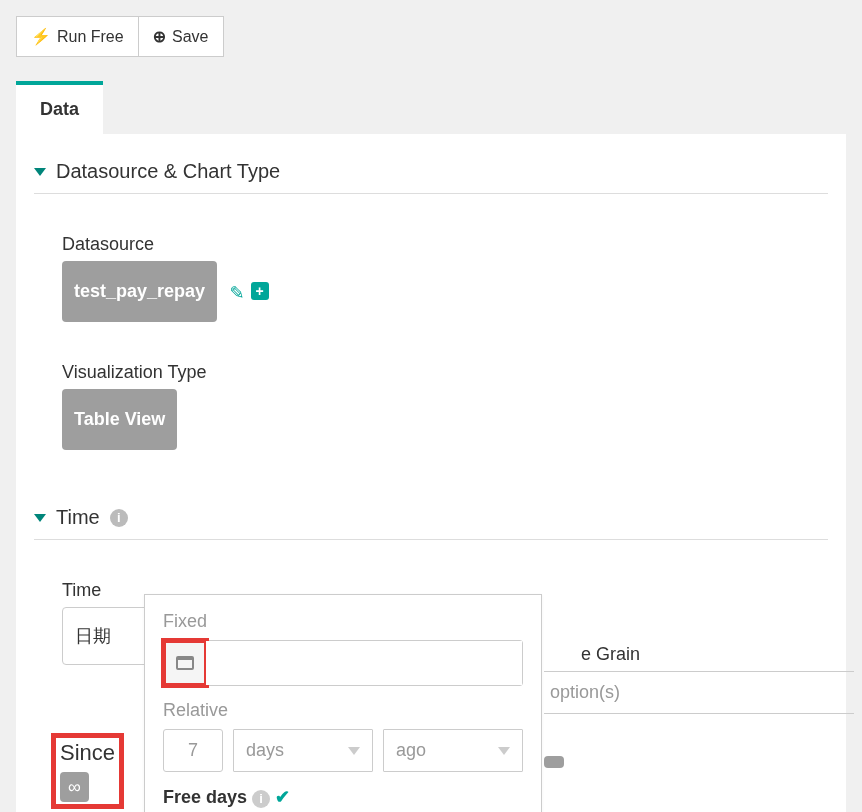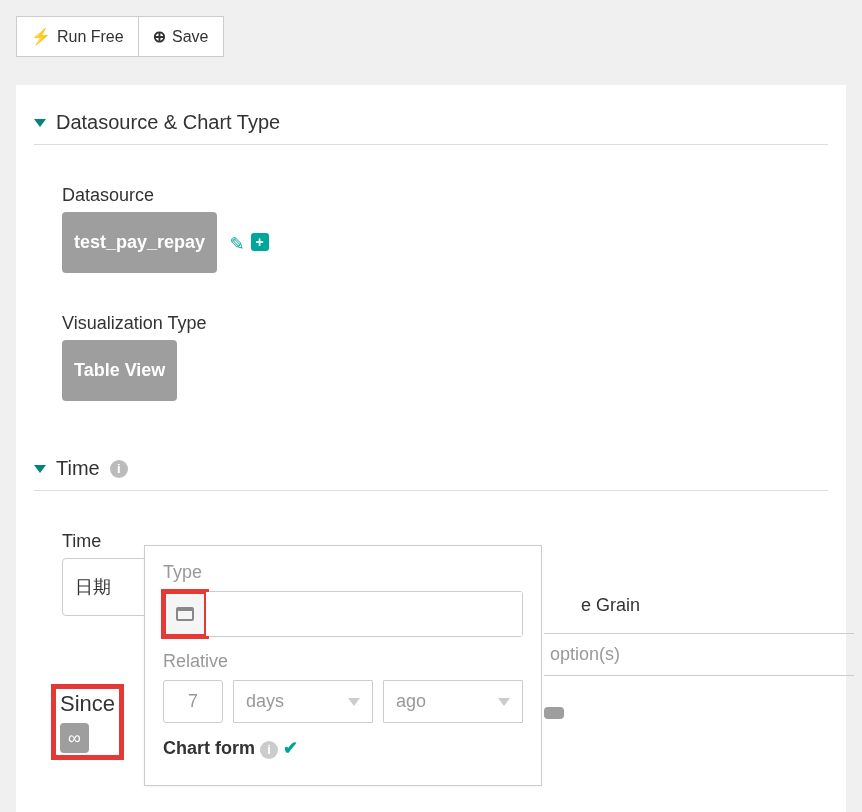--- a/index.html
+++ b/index.html
@@ -37,38 +37,43 @@
   .rel-sel { flex:1; border:1px solid #ccc; border-radius:1px; font-size:18px; color:#999; padding:10px 12px; display:flex; justify-content:space-between; align-items:center; }
   .tri-down { width:0; height:0; border-left:6px solid transparent; border-right:6px solid transparent; border-top:8px solid #ccc; }
   .check-icon { color:#00A699; font-weight:700; }
   .pencil { font-size:18px; }
   .plus-sq { display:inline-flex; width:18px; height:18px; background:#00A699; color:#fff; border-radius:3px; align-items:center; justify-content:center; font-weight:700; font-size:14px; }
   .since-wrap { position:absolute; left:38px; top:602px; }
   .since-wrap .label { font-size:22px; margin-bottom:6px; }
   .cal-icon { display:inline-block; width:18px; height:14px; border:2px solid #888; border-top-width:4px; border-radius:2px; }
   .inf-icon { font-size:18px; line-height:1; }
   .behind-right { position:absolute; left:528px; top:510px;margin-left:37px; }
-  .behind-grain-select { position:absolute; left:528px; top:548px; border-top:1px solid #ccc; border-bottom:1px solid #ccc; padding:10px 6px; font-size:18px; color:#999; width:310px; }
+  .behind-grain-select { position:absolute; left:528px; top:537px; border-top:1px solid #ccc; border-bottom:1px solid #ccc; padding:10px 6px; font-size:18px; color:#999; width:310px; }
   .behind-chip { position:absolute; left:528px; top:620px; }
 </style>
 </head>
 <body>
 
 <div class="page">
   <div class="toolbar">
     <button class="btn">
       <span>⚡</span>
       <span>Run Free</span>
     </button>
     <button class="btn">
       <span style="font-weight:700;">⊕</span>
       <span>Save</span>
     </button>
   </div>
 
+  <div class="tabs-bar">
+    <div class="tab active">
+      <span>Data</span>
+    </div>
+  </div>
 
   <div class="panel">
 
     <div class="section-header">
       <span class="caret"></span>
       <span>Datasource &amp; Chart Type</span>
     </div>
     <hr class="hr">
 
     <div class="block">
@@ -125,21 +130,21 @@
     </div>
 
     <div style="height:230px"></div>
 
     <div class="section-header">
       <span class="caret-right"></span>
       <span>GRO</span>
     </div>
 
     <div class="popover">
-      <div class="popover-label">Type</div>
+      <div class="popover-label">Fixed</div>
       <div class="fixed-row">
         <div class="fixed-addon red-box">
           <span class="cal-icon"></span>
         </div>
         <input class="fixed-input" type="text" style="">
       </div>
 
       <div class="popover-label">Relative</div>
       <div class="rel-row">
         <div class="rel-num">
@@ -149,21 +154,21 @@
           <span>days</span>
           <span class="tri-down"></span>
         </div>
         <div class="rel-sel">
           <span>ago</span>
           <span class="tri-down"></span>
         </div>
       </div>
 
       <div class="popover-label strong">
-        <span>Chart form</span>
+        <span>Free days</span>
         <span class="info-icon" style="background:#ccc;">i</span>
         <span class="check-icon">✔</span>
       </div>
 
     </div>
 
   </div>
 </div>
 
 </body></html>

